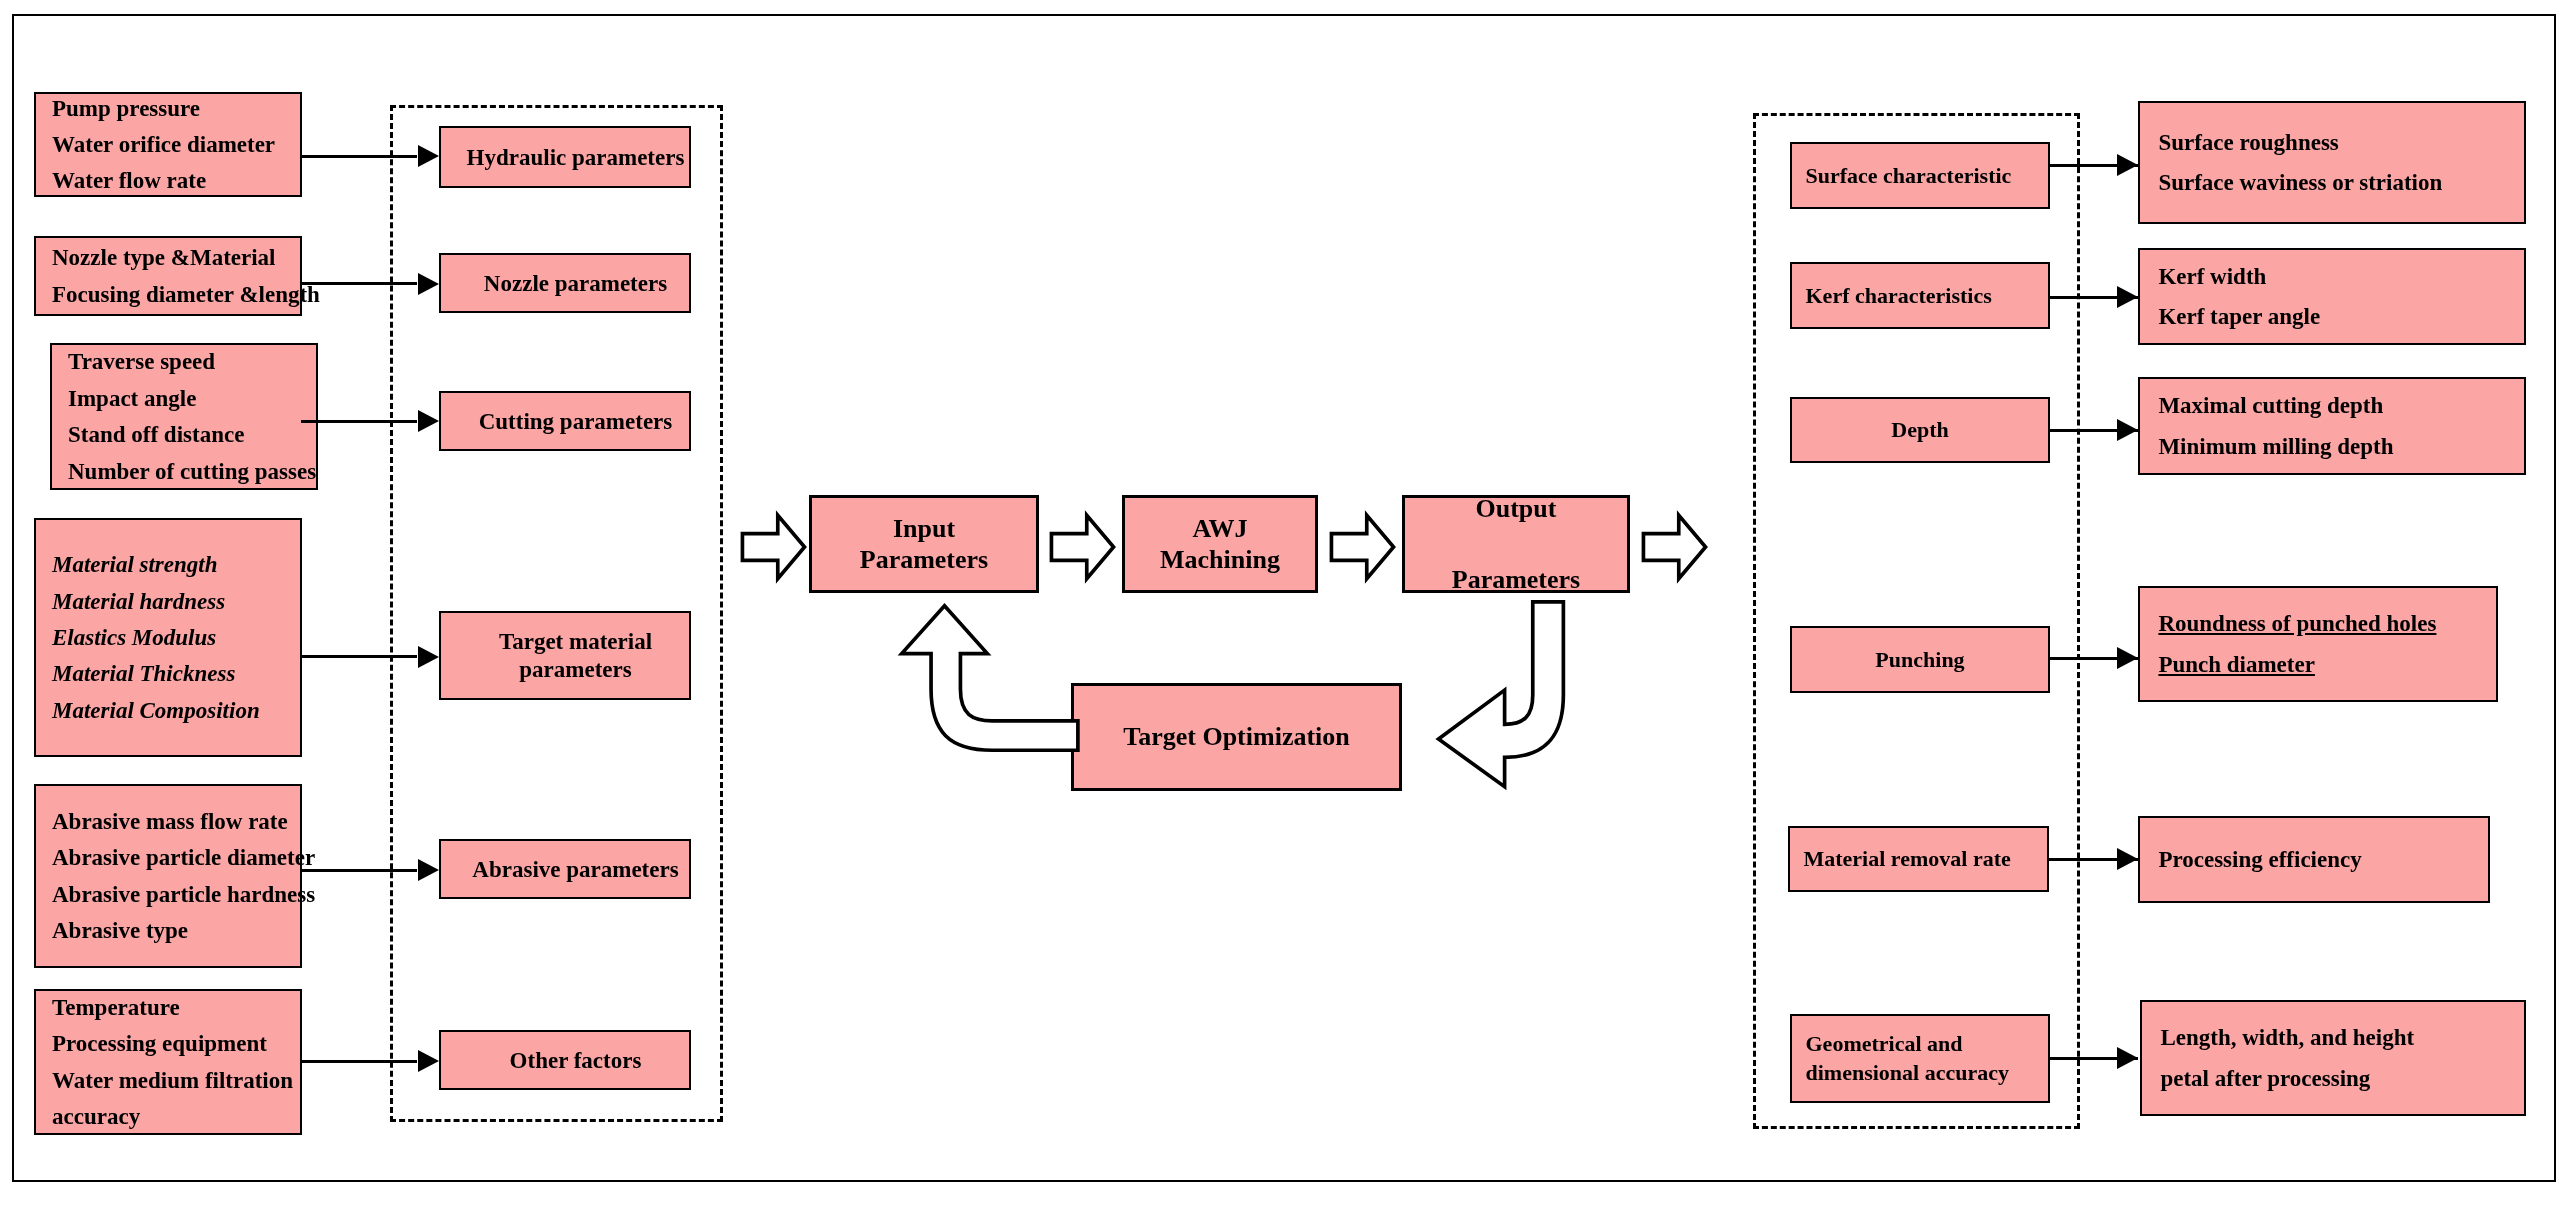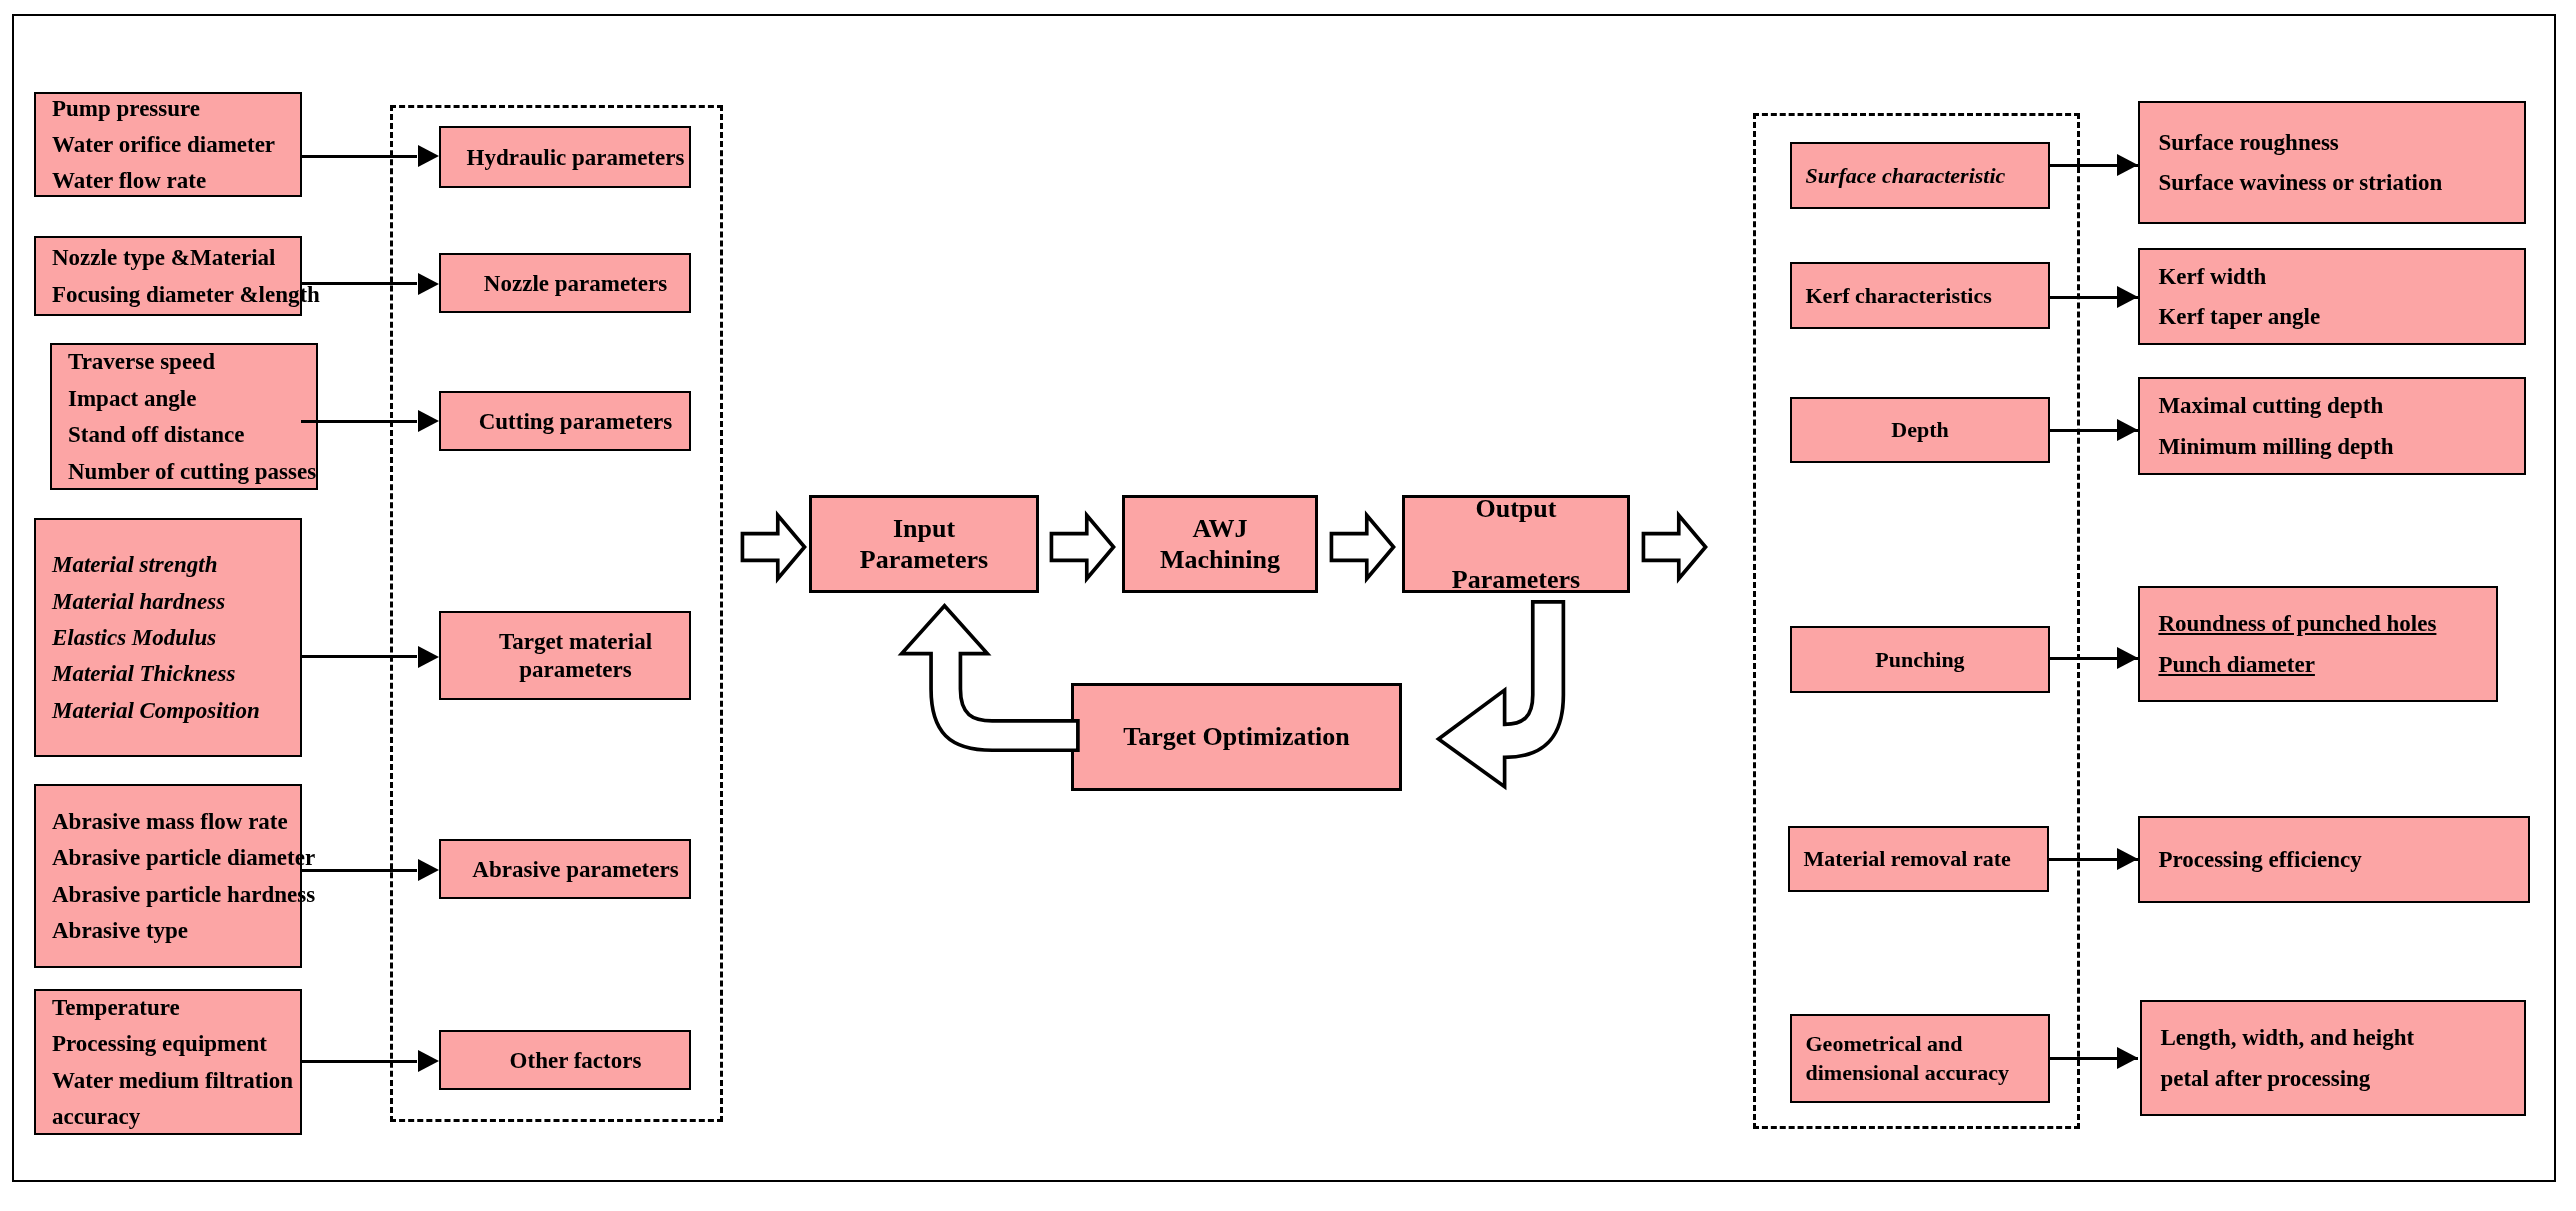--- a/index.html
+++ b/index.html
@@ -259,21 +259,21 @@
   <div class="feedback" style="left:1403px;top:597px;">
     <svg width="202" height="202" viewBox="0 0 330 330">
       <path d="M 262,8 L 262,160 C 262,228 232,262 166,262 L 166,310
                L 58,232 L 166,152 L 166,208 C 196,208 212,196 212,160
                L 212,8 Z" fill="#ffffff" stroke="#000000" stroke-width="6" stroke-linejoin="miter"></path>
     </svg>
   </div>
 
   <div class="dashed-group" style="left:1753px;top:113px;width:327px;height:1016px;"></div>
 
-  <div class="node cat-right" style="left:1790px;top:142px;width:260px;height:67px;font-style:italic;">
+  <div class="node cat-right" style="left:1790px;top:142px;width:260px;height:67px;">
     <span class="ln">Surface characteristic</span>
   </div>
 
   <div class="node cat-right" style="left:1790px;top:262px;width:260px;height:67px;">
     <span class="ln">Kerf characteristics</span>
   </div>
 
   <div class="node cat-right center" style="left:1790px;top:397px;width:260px;height:66px;align-items:center;">
     <span class="ln">Depth</span>
   </div>
@@ -322,21 +322,21 @@
   <div class="node detail-right" style="left:2138px;top:377px;width:388px;height:98px;">
     <span class="ln">Maximal cutting depth</span>
     <span class="ln">Minimum milling depth</span>
   </div>
 
   <div class="node detail-right" style="left:2138px;top:586px;width:360px;height:116px;text-decoration:underline;">
     <span class="ln">Roundness of punched holes</span>
     <span class="ln">Punch  diameter</span>
   </div>
 
-  <div class="node detail-right" style="left:2138px;top:816px;width:392px;height:87px;">
+  <div class="node detail-right" style="left:2138px;top:816px;width:352px;height:87px;">
     <span class="ln">Processing efficiency</span>
   </div>
 
   <div class="node detail-right" style="left:2140px;top:1000px;width:386px;height:116px;">
     <span class="ln">Length,  width,  and  height</span>
     <span class="ln">petal after processing</span>
   </div>
 
 </div>
 

